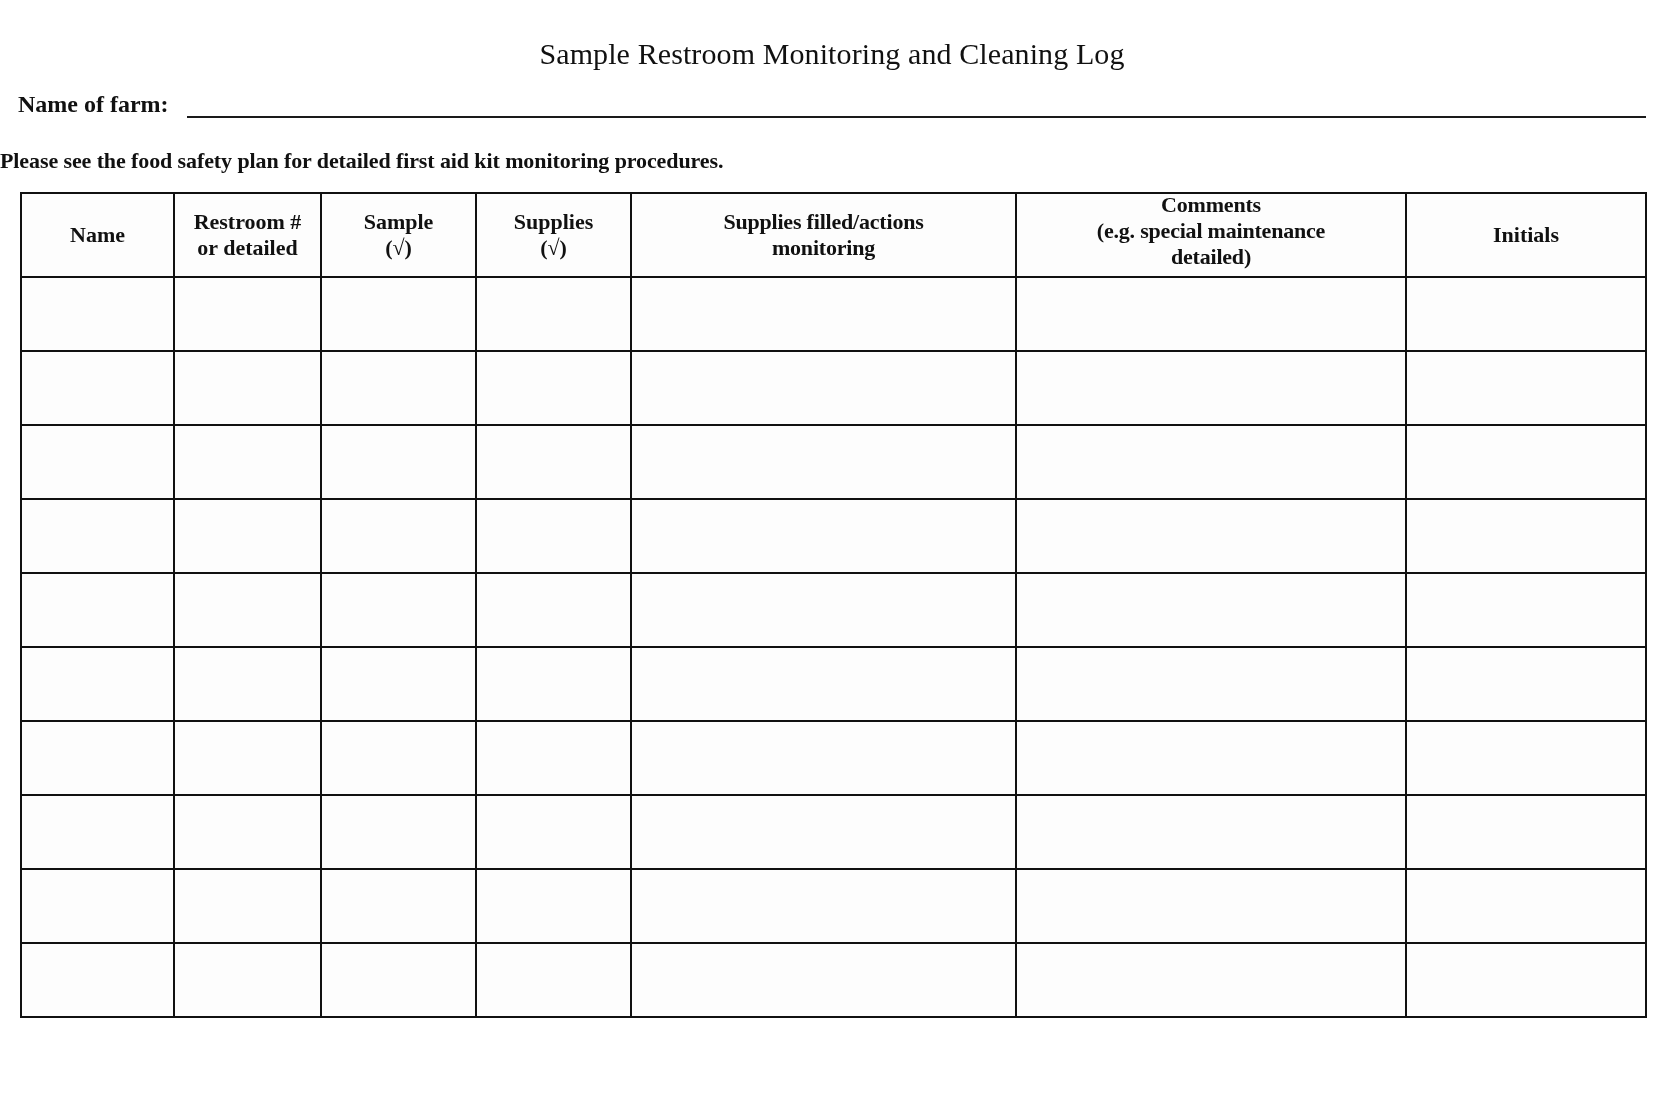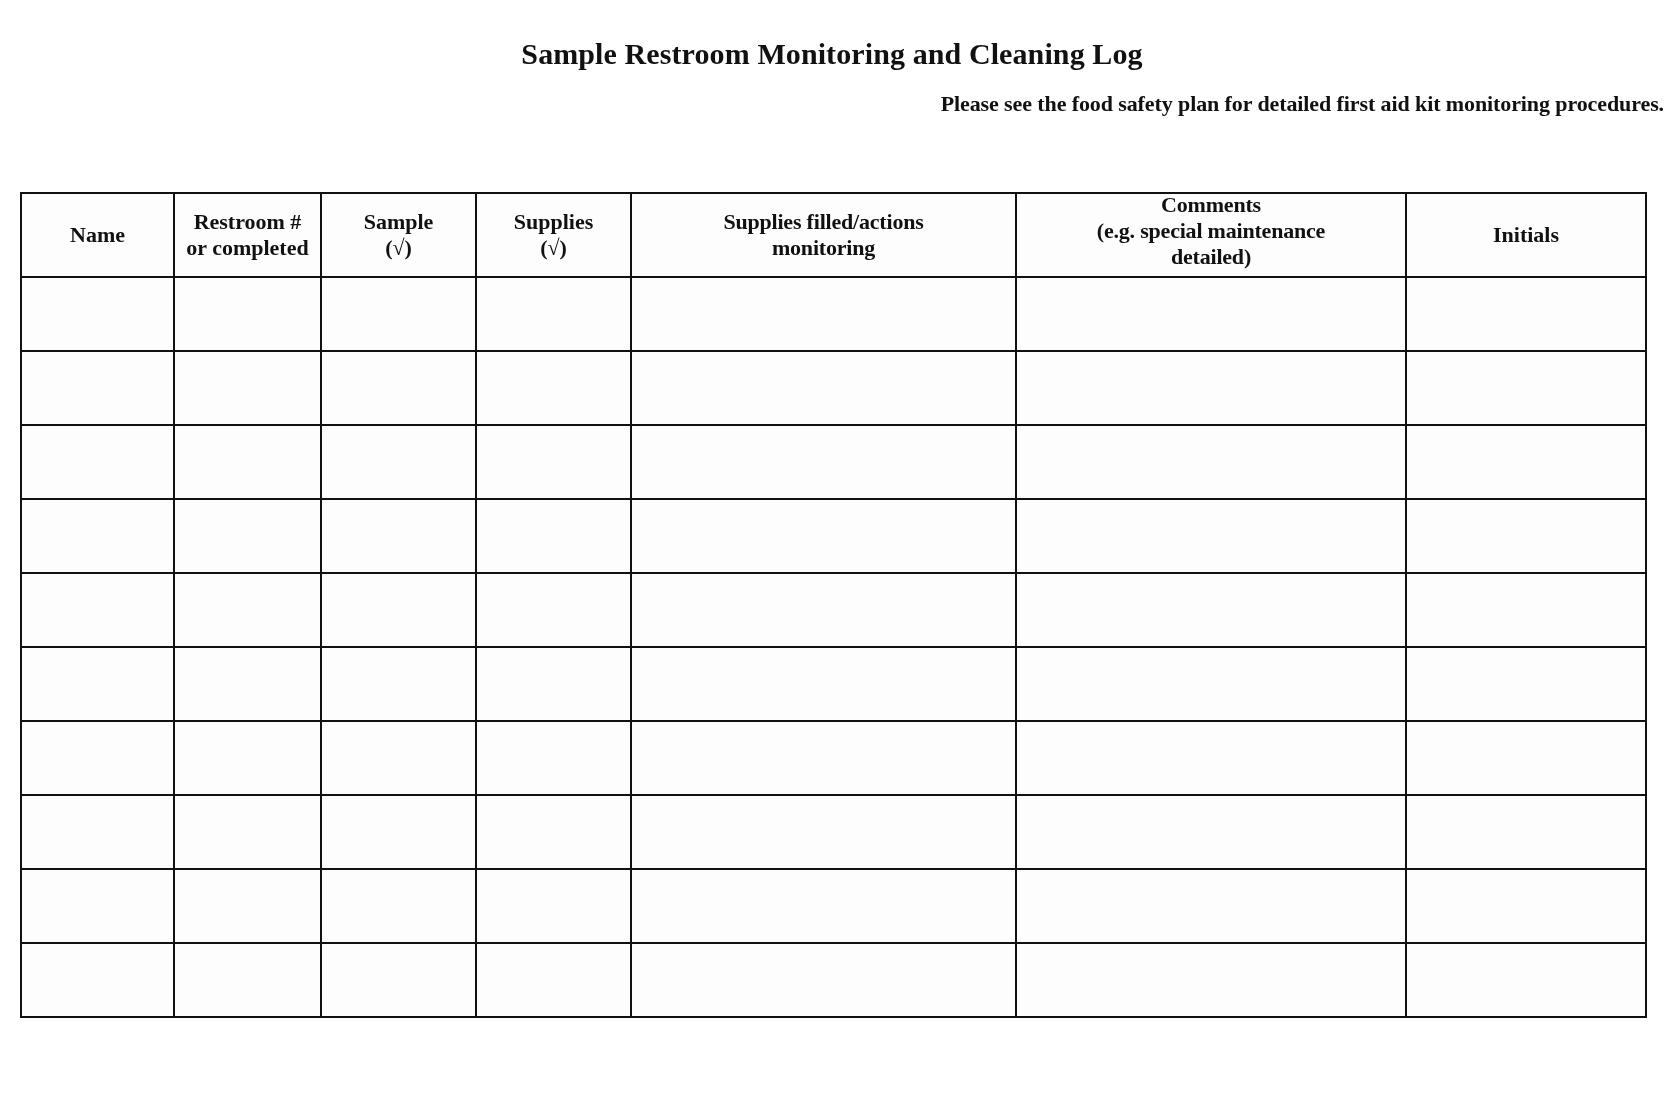--- a/index.html
+++ b/index.html
@@ -12,21 +12,21 @@
     height: 1109px;
     font-family: "Liberation Serif", "DejaVu Serif", serif;
     color: #111111;
     overflow: hidden;
     position: relative;
   }
 
   
   .doc-title {
     text-align: center;
-    font-weight: bold;
+    font-weight: normal;
     font-size: 30px;
     letter-spacing: 0.1px;
     padding-top: 38px;
     line-height: 1.05;
   }
 
   
   .farm-row {
     display: flex;
     align-items: flex-end;
@@ -43,24 +43,24 @@
   }
   .farm-blank {
     flex: 1 1 auto;
     margin-left: 18px;
     border-bottom: 2px solid #1a1a1a;
     height: 20px;
   }
 
   
   .instruction {
-    text-align: right;
+    text-align: left;
     font-weight: bold;
     font-size: 22px;
-    margin-top: 21px;
+    margin-top: 30px;
     letter-spacing: -0.1px;
   }
 
   
   .log-table-wrap {
     position: absolute;
     left: 20px;
     top: 192px;
     width: 1625px;
   }
@@ -125,20 +125,24 @@
   }
   .cell-text { display: block; padding: 0 6px; }
 </style>
 </head>
 <body>
 
 <div>
 
   <div class="doc-title">Sample Restroom Monitoring and Cleaning Log</div>
 
+  <div class="farm-row">
+    <div class="farm-label">Name of farm:</div>
+    <div class="farm-blank"></div>
+  </div>
 
   <div class="instruction">Please see the food safety plan for detailed first aid kit monitoring procedures.</div>
 
   <div class="log-table-wrap">
     <table class="log-table">
       <colgroup>
         <col class="c-date">
         <col class="c-restroom">
         <col class="c-checked">
         <col class="c-cleaned">
@@ -146,21 +150,21 @@
         <col class="c-comments">
         <col class="c-initials">
       </colgroup>
       <thead>
         <tr>
           <th>
             <span class="hdr-inner">Name</span>
           </th>
           <th>
             <span class="hdr-inner">Restroom #</span>
-            <span class="hdr-inner">or completed</span>
+            <span class="hdr-inner">or detailed</span>
           </th>
           <th>
             <span class="hdr-inner">Sample</span>
             <span class="hdr-inner">(√)</span>
           </th>
           <th>
             <span class="hdr-inner">Supplies</span>
             <span class="hdr-inner">(√)</span>
           </th>
           <th class="hdr-tight">

